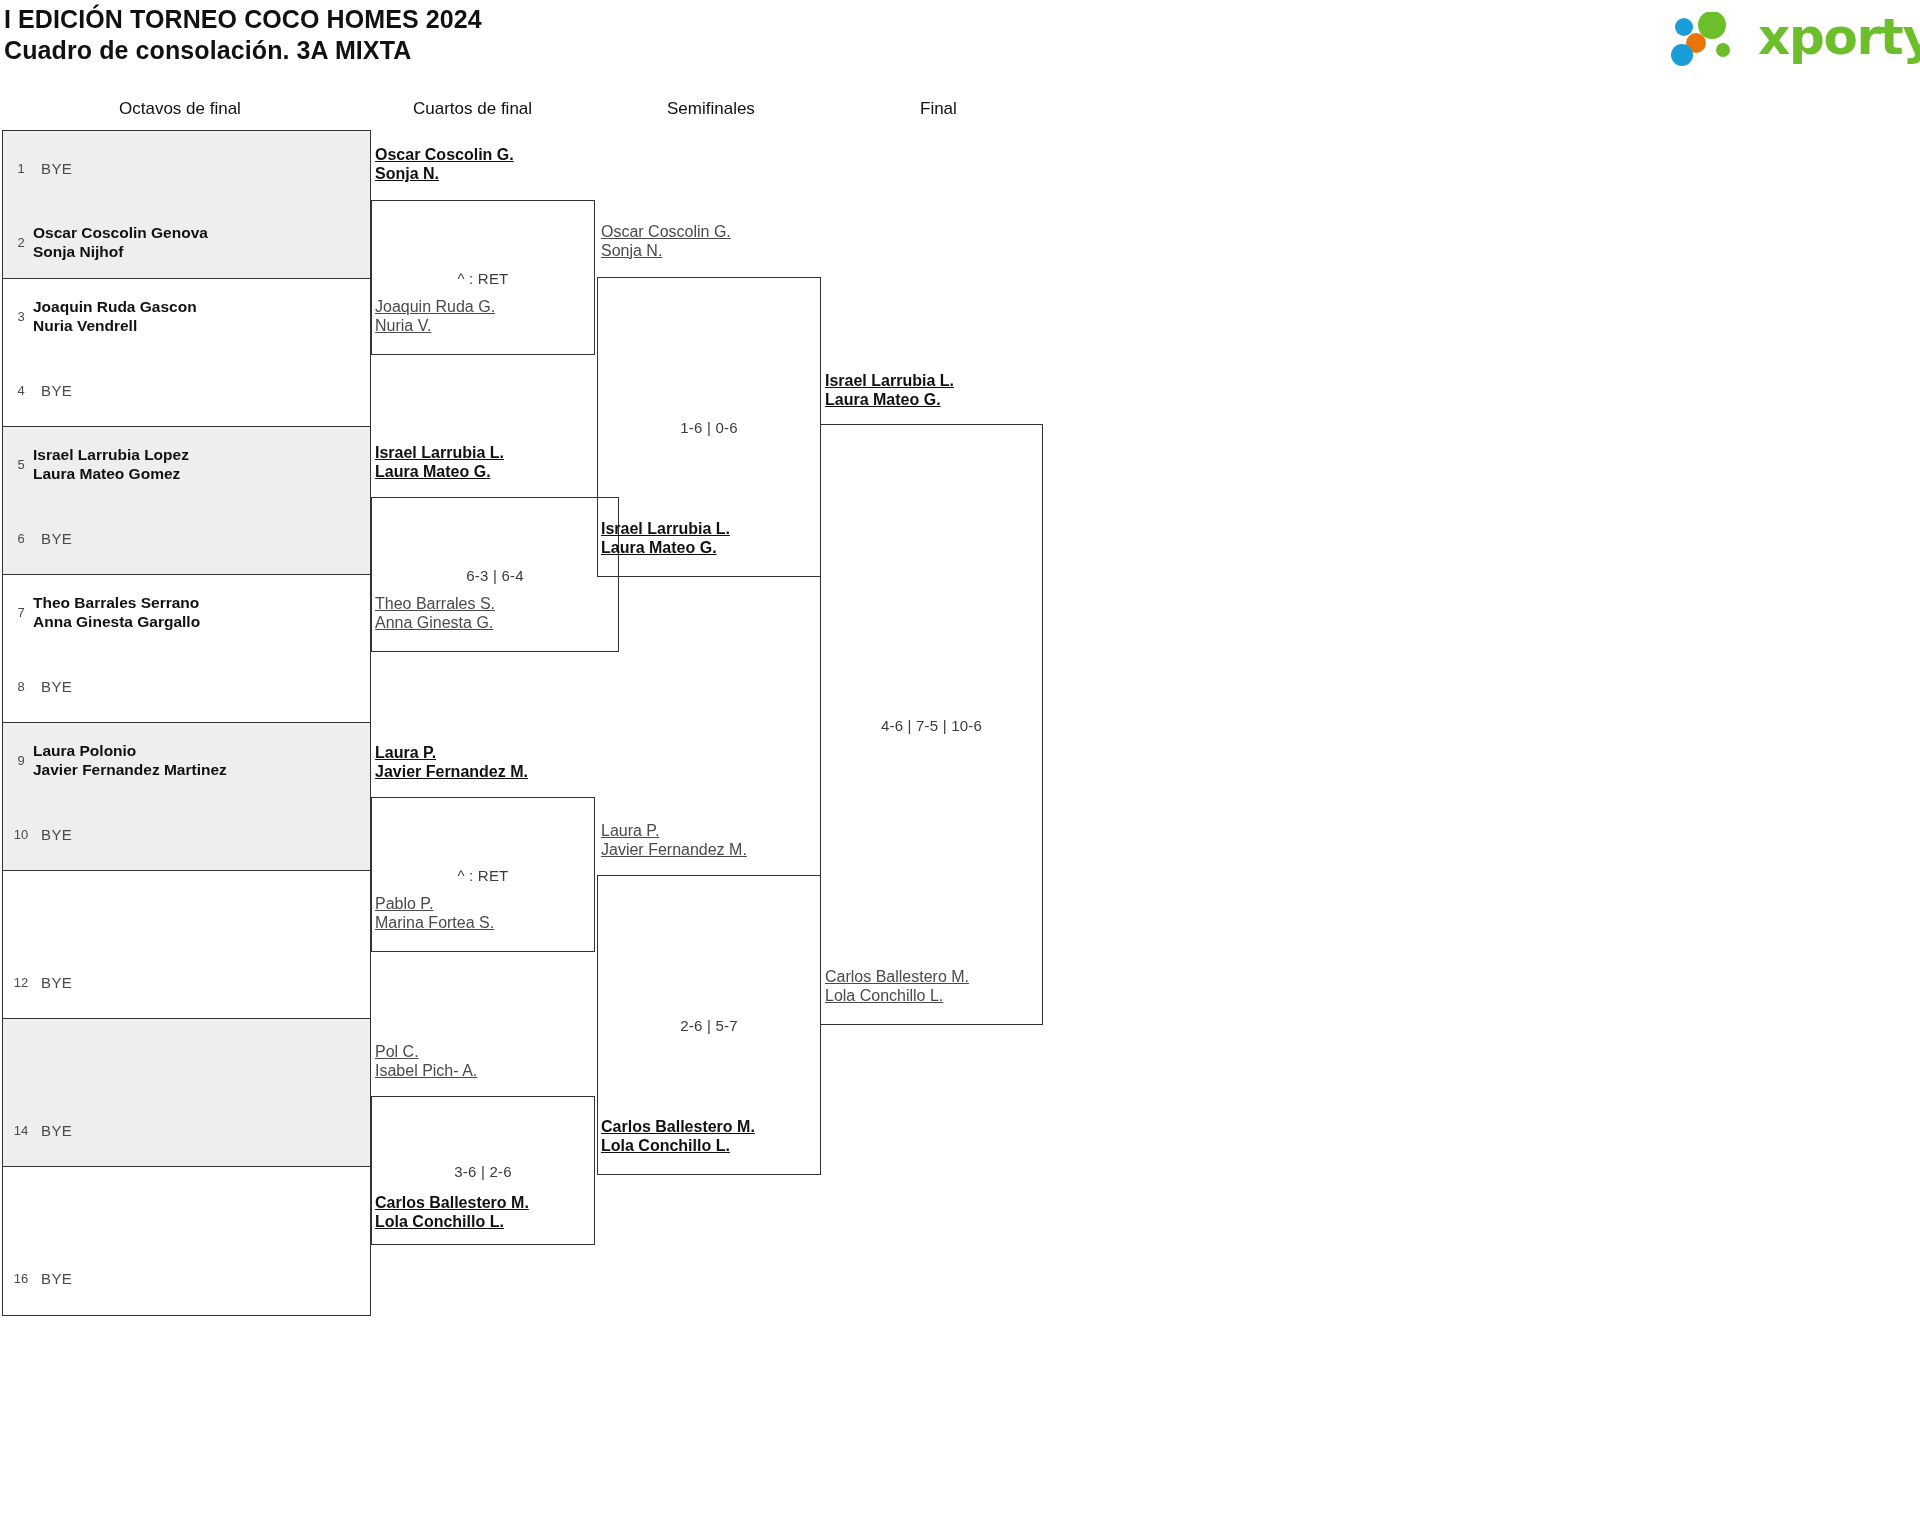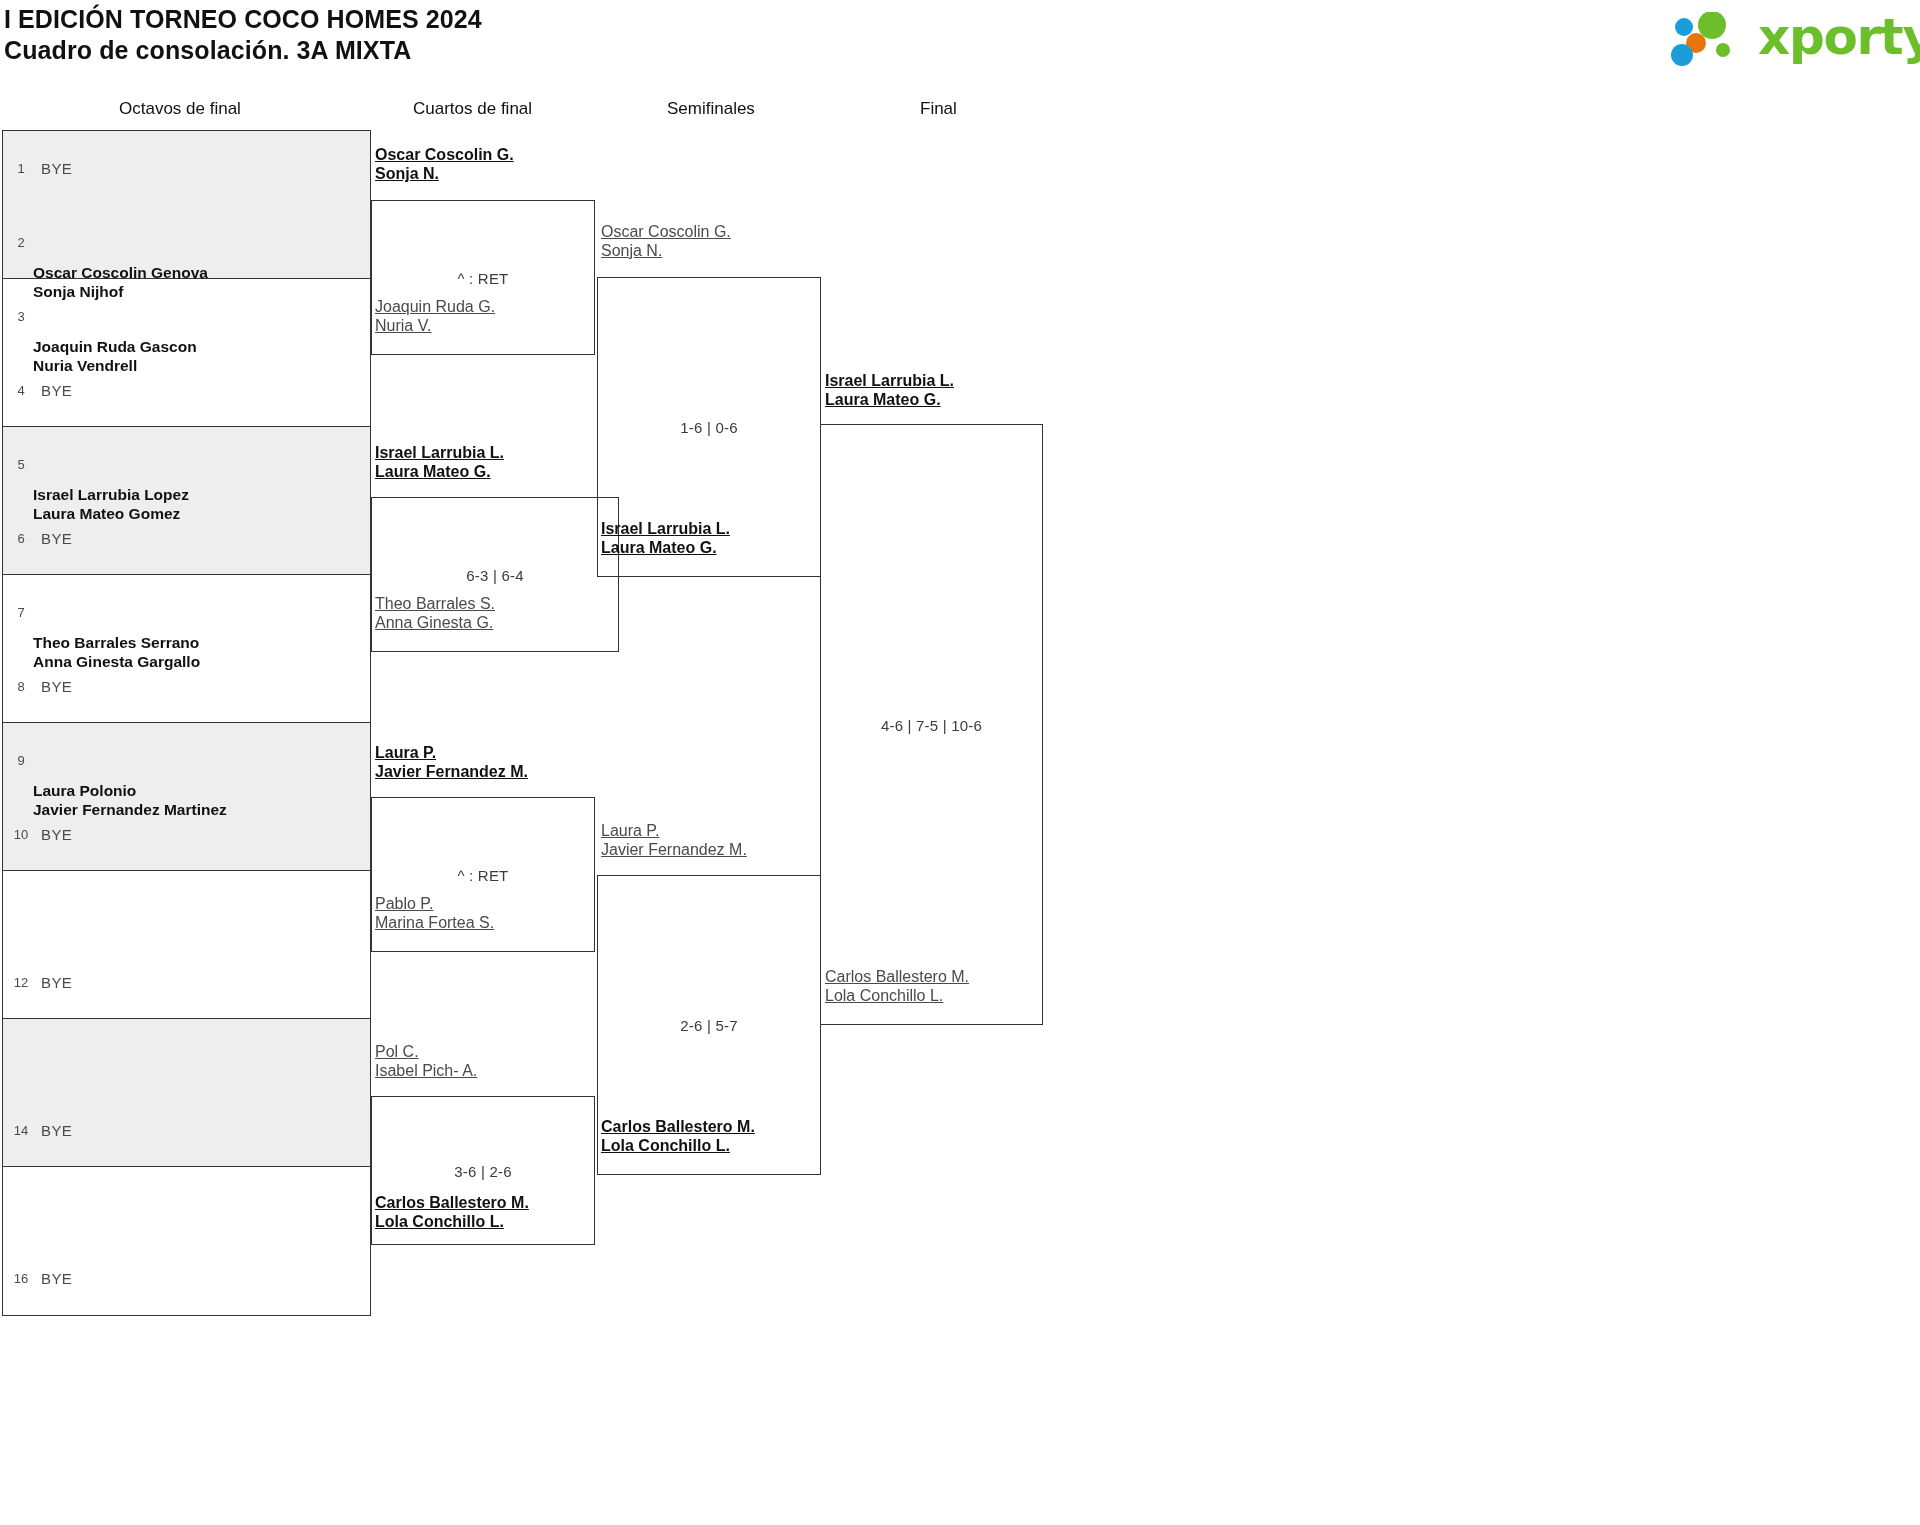--- a/index.html
+++ b/index.html
@@ -25,21 +25,21 @@
 
   
   .r1{position:absolute;left:2px;top:130px;width:369px;border:1px solid #333333;box-sizing:border-box;}
   .r1-pair{position:relative;height:148px;box-sizing:border-box;border-bottom:1px solid #333333;}
   .r1-pair:last-child{border-bottom:none;}
   .r1-pair.shaded{background:#eeeeee;}
   .r1-slot{position:absolute;left:0;width:100%;height:74px;box-sizing:border-box;}
   .r1-slot.top{top:0;}
   .r1-slot.bottom{top:74px;}
   .r1-seed{position:absolute;left:7px;top:50%;transform:translateY(-50%);font-size:13px;color:#4a4a4a;width:22px;text-align:center;}
-  .r1-names{position:absolute;left:30px;top:50%;transform:translateY(-50%);font-size:15.5px;line-height:19px;color:#111111;font-weight:700;margin-top:40px;}
+  .r1-names{position:absolute;left:30px;top:50%;transform:translateY(-50%);font-size:15.5px;line-height:19px;color:#111111;font-weight:700;}
   .r1-bye{position:absolute;left:30px;top:50%;transform:translateY(-50%);font-size:15px;color:#4a4a4a;font-weight:400;letter-spacing:0.4px;margin-left:8px;}
 
   
   .mbox{position:absolute;box-sizing:border-box;border:1px solid #333333;}
   .mbox .score{position:absolute;left:0;width:100%;top:50%;transform:translateY(-50%);text-align:center;font-size:15px;color:#3b3b3b;letter-spacing:0.2px;}
   .feed{position:absolute;font-size:16px;line-height:19px;white-space:nowrap;text-decoration:underline;}
   .feed.win{color:#111111;font-weight:700;}
   .feed.lose{color:#4a4a4a;font-weight:400;}
   .feed .l2{display:block;}
 </style>

